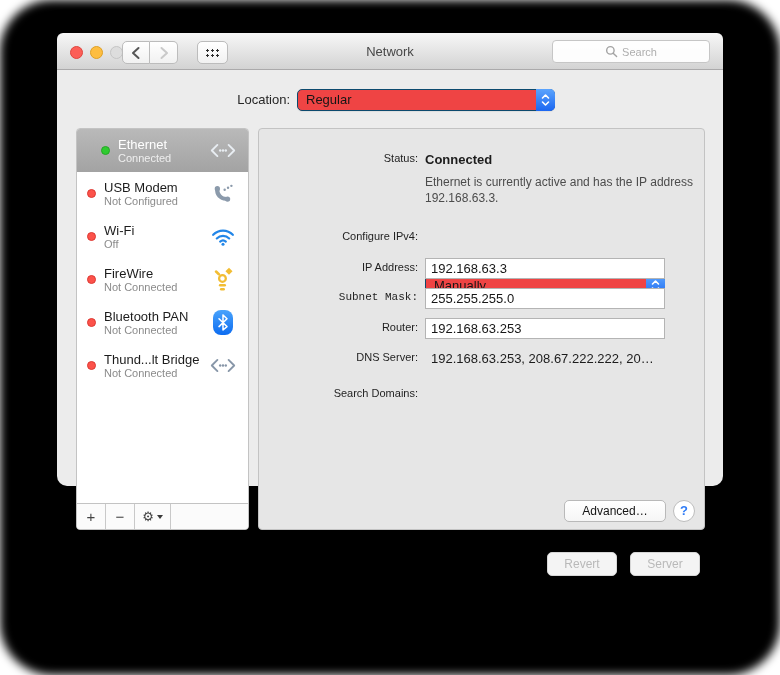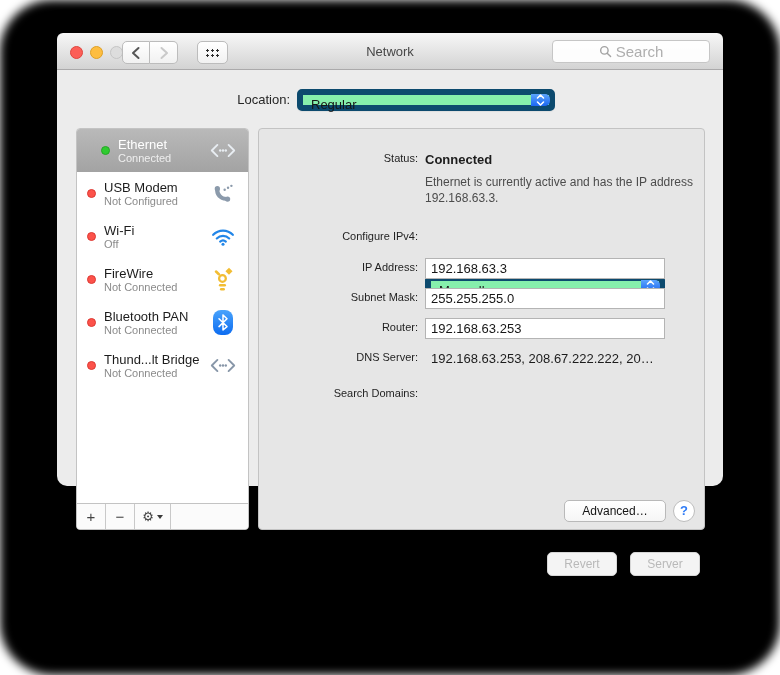--- a/index.html
+++ b/index.html
@@ -28,26 +28,26 @@
               background:linear-gradient(#fff,#f1f1f1); border:1px solid #bcbcbc; border-radius:5px;
               display:flex; align-items:center; justify-content:center; }
   .grid-dots { width:17px; height:12px;
                background-image:radial-gradient(circle, #2a2a2a 1.1px, transparent 1.4px);
                background-size:5px 5px; background-position:1px 1px; }
   .win-title { position:absolute; left:0; right:0; top:0; height:37px; line-height:37px;
                text-align:center; font-size:13px; color:#474747; }
   .searchbox { position:absolute; right:13px; top:7px; width:158px; height:23px;
                background:rgba(255,255,255,.92); border:1px solid #c6c6c6; border-radius:4px;
                display:flex; align-items:center; justify-content:center; gap:4px; }
-  .searchbox span { font-size:15px; color:#aeaeae; }
+  .searchbox span { font-size:11px; color:#aeaeae; }
 
   
   .loc-label { position:absolute; left:103px; top:56px; width:130px; height:22px; line-height:22px;
                text-align:right; font-size:13px; color:#262626; }
-  .popup { position:absolute; background:#86efac; border:6px solid #0c4a6e; border-radius:5px;
+  .popup { position:absolute; background:#ef4444; border:1px solid #0c4a6e; border-radius:5px;
            box-shadow:0 1px 1px rgba(0,0,0,.06); }
   .popup .pval { display:block; line-height:20px; padding-left:8px; font-size:13px; color:#161616;
                  overflow:hidden; white-space:nowrap; }
   .popup .cap { position:absolute; top:-1px; right:-1px; bottom:-1px; width:19px;
                 border-radius:0 5px 5px 0; background:linear-gradient(#5ba4fd,#1b66f1);
                 display:flex; align-items:center; justify-content:center; }
   .popup-location { left:240px; top:56px; width:258px; height:22px; }
 
   
   .sidebar { position:absolute; left:19px; top:95px; width:173px; height:402px;
@@ -275,21 +275,21 @@
           <svg width="11" height="14" viewBox="0 0 11 14">
             <polyline points="2.5,5 5.5,2 8.5,5" fill="none" stroke="#fff" stroke-width="1.6" stroke-linecap="round" stroke-linejoin="round"></polyline>
             <polyline points="2.5,9 5.5,12 8.5,9" fill="none" stroke="#fff" stroke-width="1.6" stroke-linecap="round" stroke-linejoin="round"></polyline>
           </svg>
         </div>
       </div>
 
       <div class="flabel" style="top:132px;">IP Address:</div>
       <input class="tfield" style="top: 129px;" value="192.168.63.3">
 
-      <div class="flabel" style="top:162px;">Subnet Mask:</div>
+      <div class="flabel" style="top:162px;font-family:Liberation Mono, monospace;">Subnet Mask:</div>
       <input class="tfield" style="top: 159px;" value="255.255.255.0">
 
       <div class="flabel" style="top:192px;">Router:</div>
       <input class="tfield" style="top: 189px;" value="192.168.63.253">
 
       <div class="flabel" style="top:222px;">DNS Server:</div>
       <div class="fvalue" style="left:172px; top:222px;">192.168.63.253, 208.67.222.222, 20…</div>
 
       <div class="flabel" style="top:258px;">Search Domains:</div>
       <div class="fvalue" style="left:172px; top:258px;"></div>

